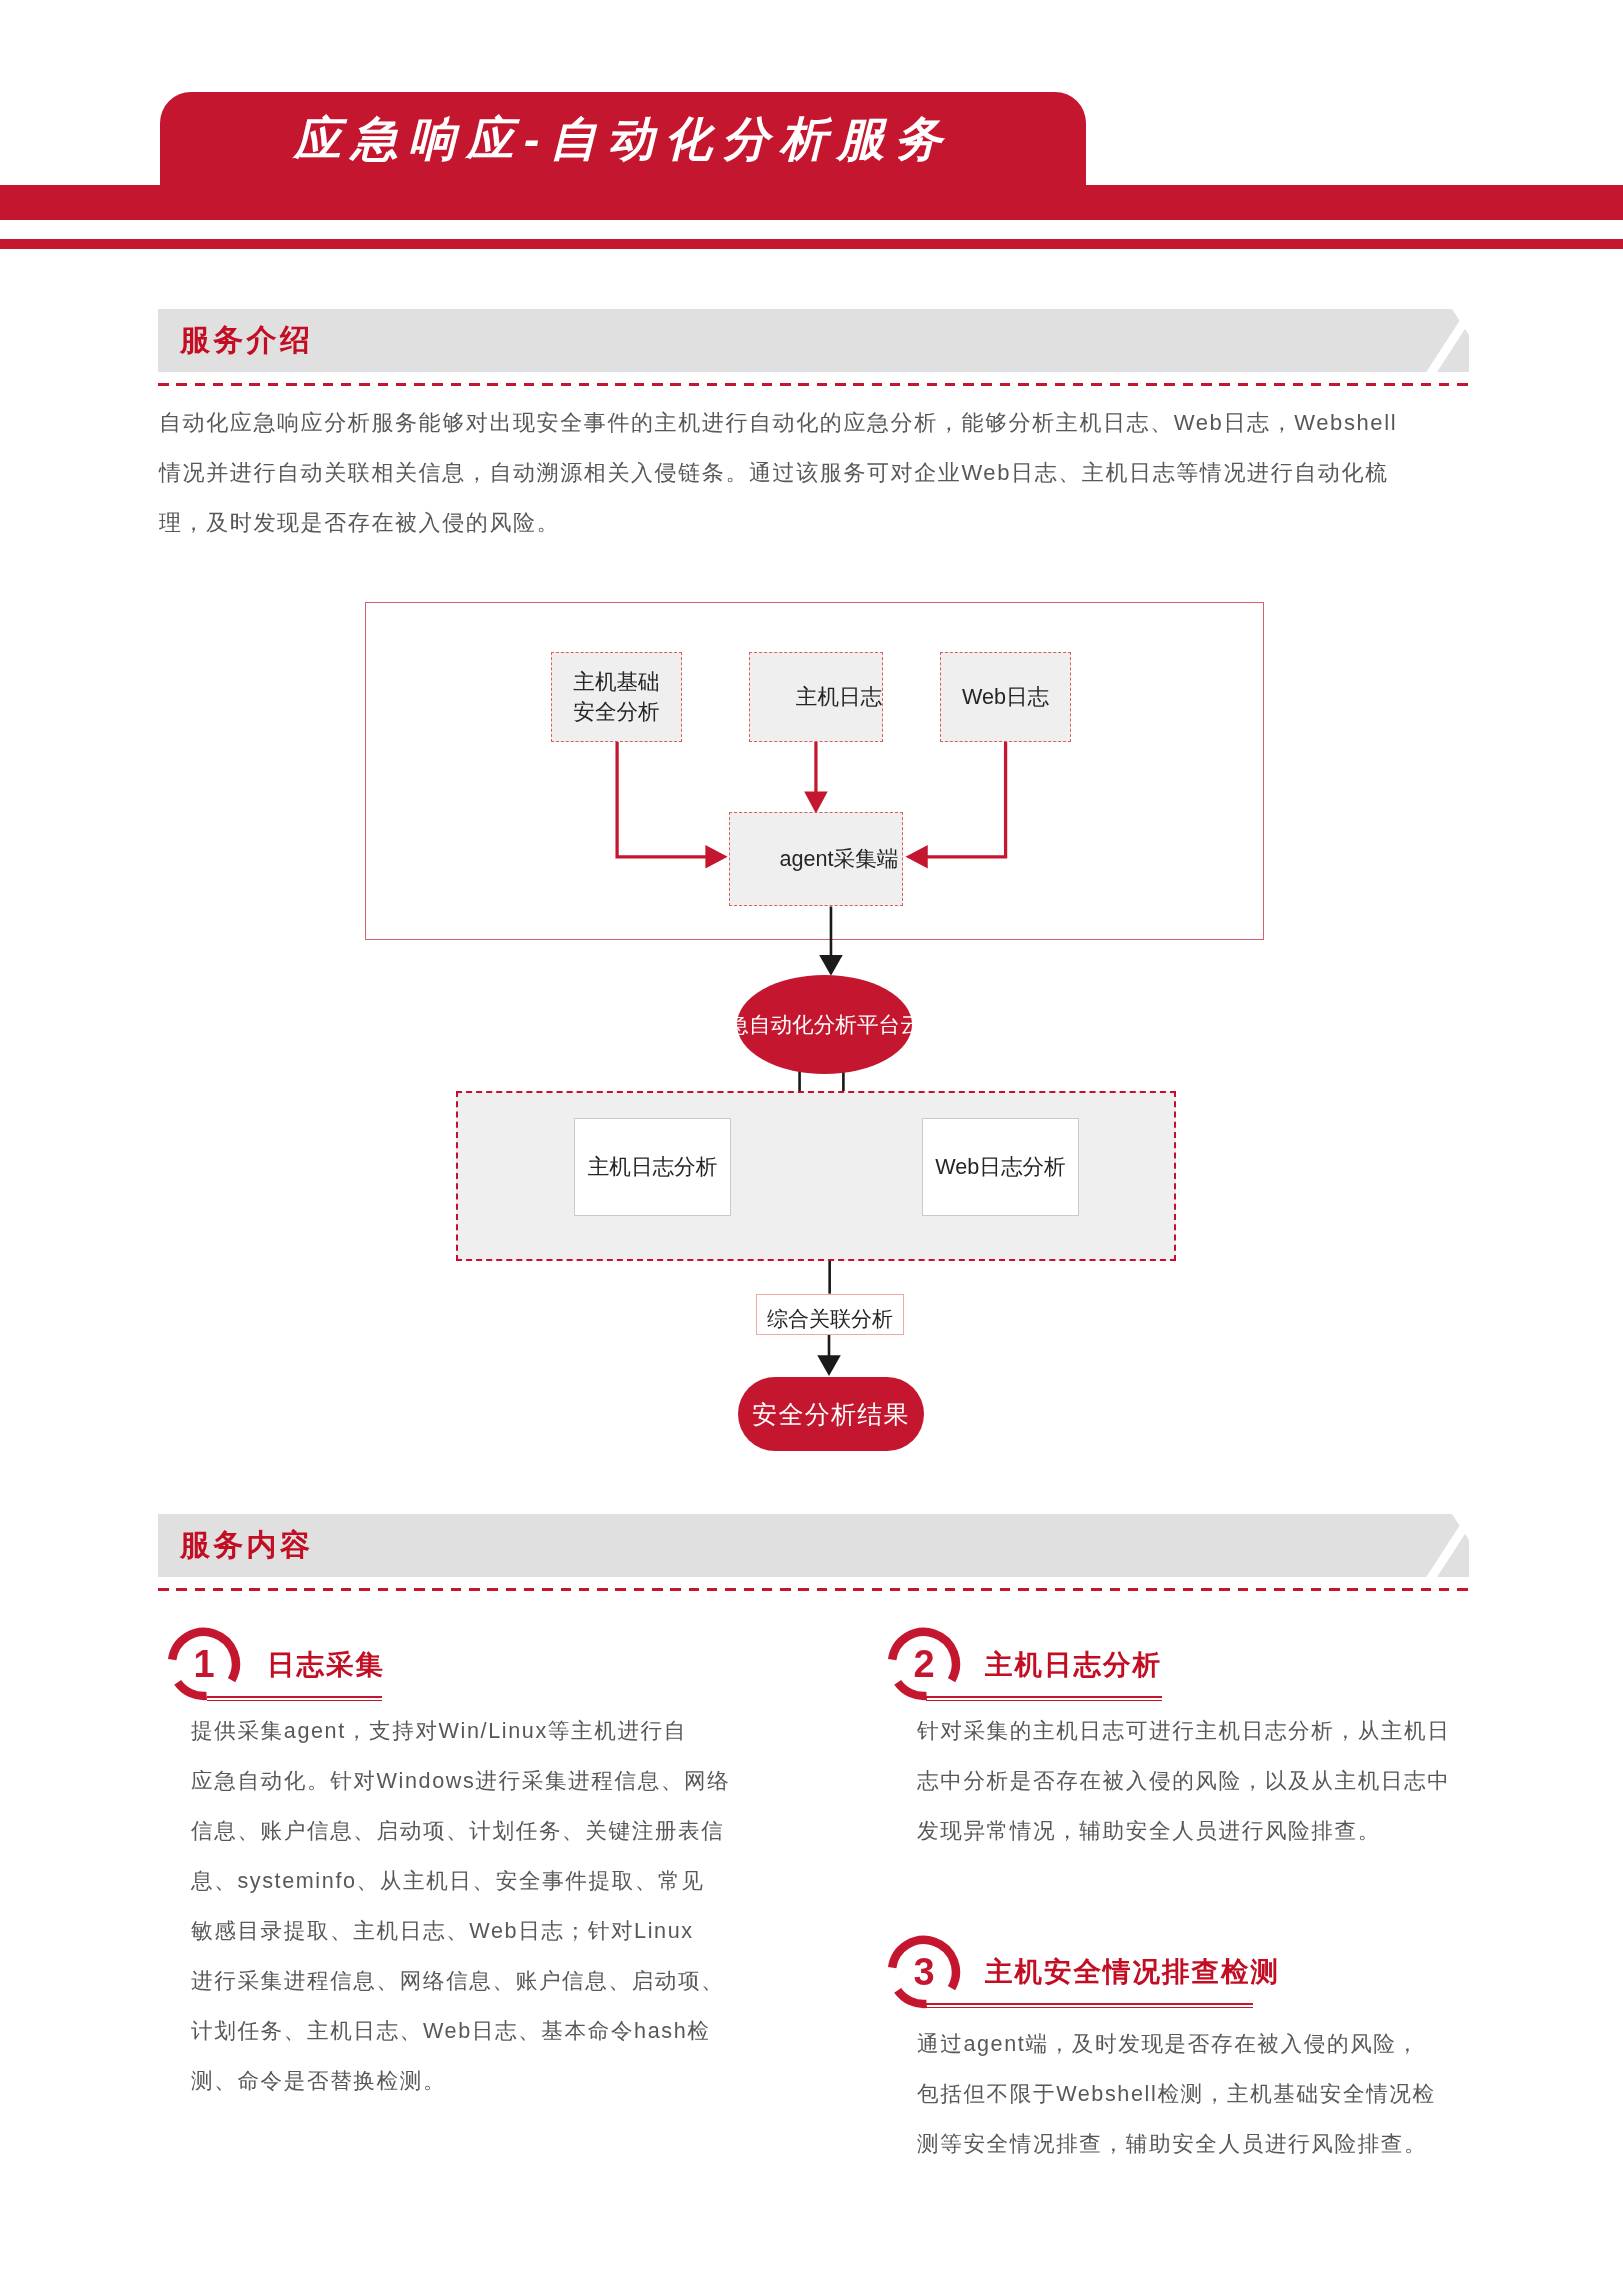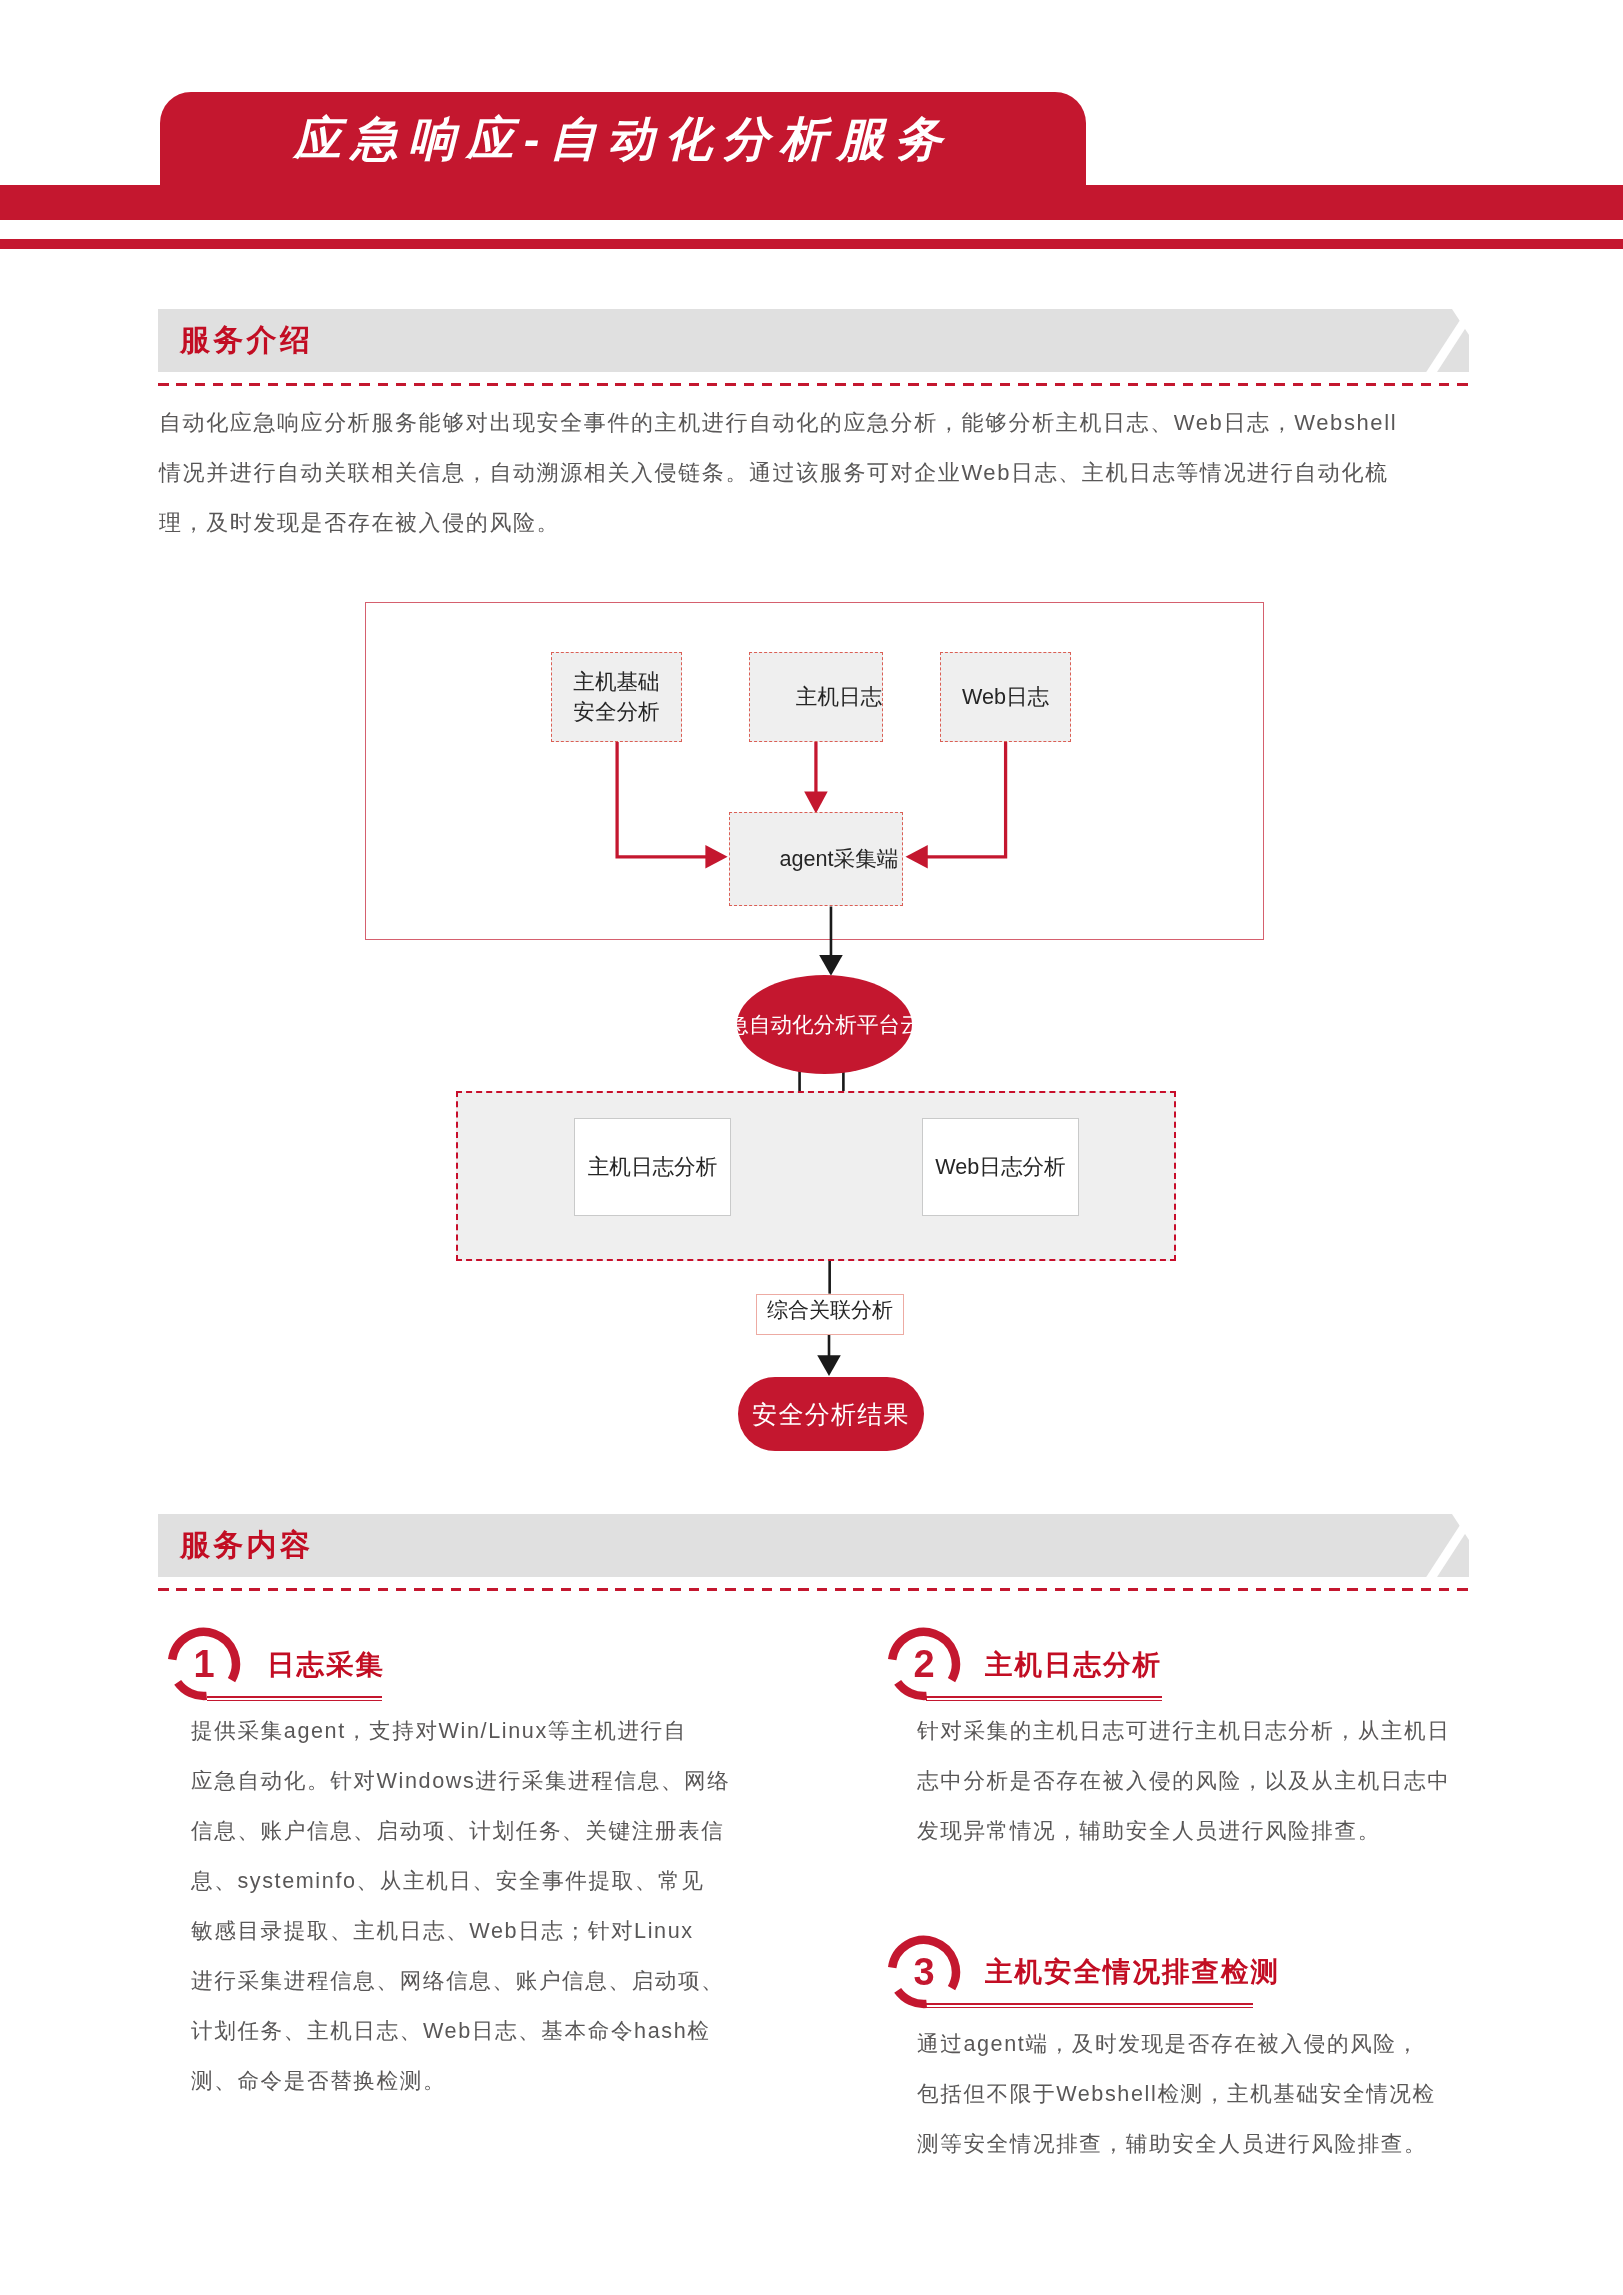--- a/index.html
+++ b/index.html
@@ -42,21 +42,21 @@
     align-items:center;justify-content:center;z-index:2;}
   .diagram-label{font-size:21.6px;color:#252525;line-height:30px;white-space:nowrap;text-align:center;}
   .cloud{left:737px;top:975px;width:175px;height:99px;background:var(--red);border-radius:50%;
     display:flex;align-items:center;justify-content:center;z-index:2;}
   .cloud span{color:#fff;font-size:21.6px;line-height:29px;white-space:nowrap;}
   .dashed-zone{left:456px;top:1091px;width:720px;height:170px;background:var(--box-gray);
     border:2px dashed #C80E2B;z-index:1;}
   .white-box{top:1118px;width:157px;height:98px;background:#ffffff;border:1.3px solid #C9CACA;
     display:flex;align-items:center;justify-content:center;z-index:2;}
   .corr-box{left:756px;top:1294px;width:148px;height:41px;background:#ffffff;border:1.3px solid #EDABA3;
-    display:flex;align-items:flex-start;justify-content:center;z-index:2;}
+    display:flex;align-items:flex-end;justify-content:center;z-index:2;}
   .corr-box .diagram-label{font-size:21px;}
   .stadium{left:738px;top:1377px;width:186px;height:74px;background:var(--red);border-radius:37px;
     display:flex;align-items:center;justify-content:center;z-index:2;}
   .stadium span{color:#fff;font-size:25px;letter-spacing:1.3px;white-space:nowrap;}
   .connector-layer{left:0;top:0;width:1624px;height:2295px;z-index:1;pointer-events:none;}
 
   
   .ring-wrap{width:77px;height:80px;z-index:2;}
   .ring-number{width:76px;height:76px;display:flex;align-items:center;justify-content:center;
     font-size:38px;font-weight:bold;color:var(--red);z-index:3;}

